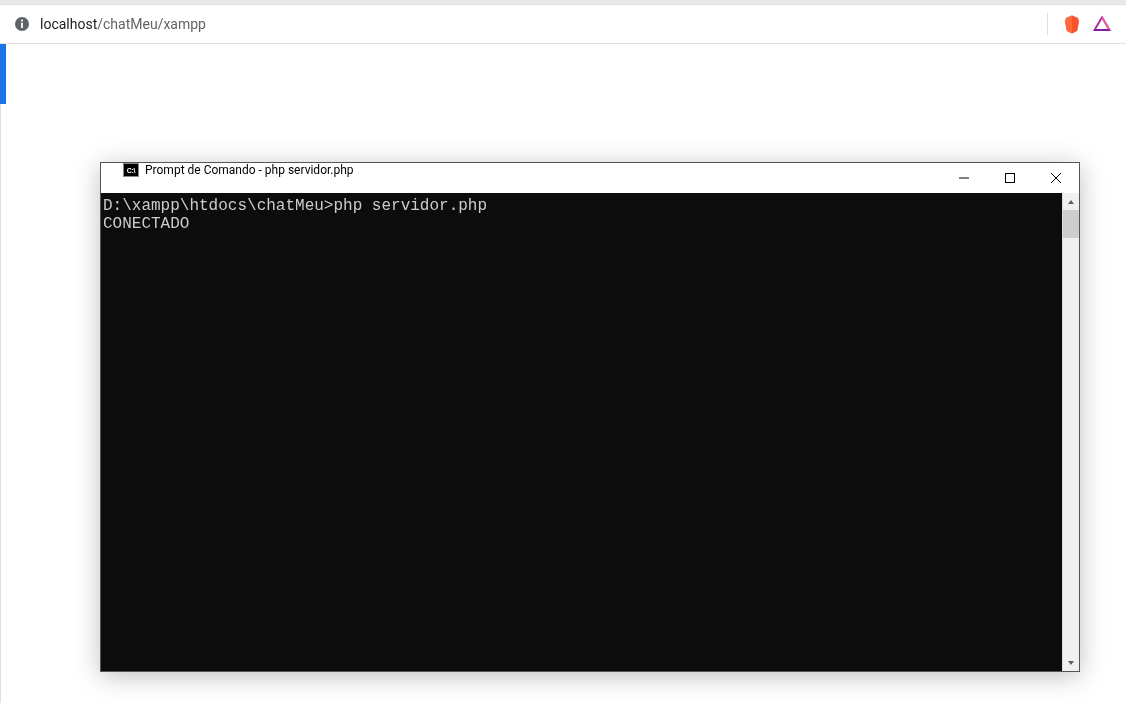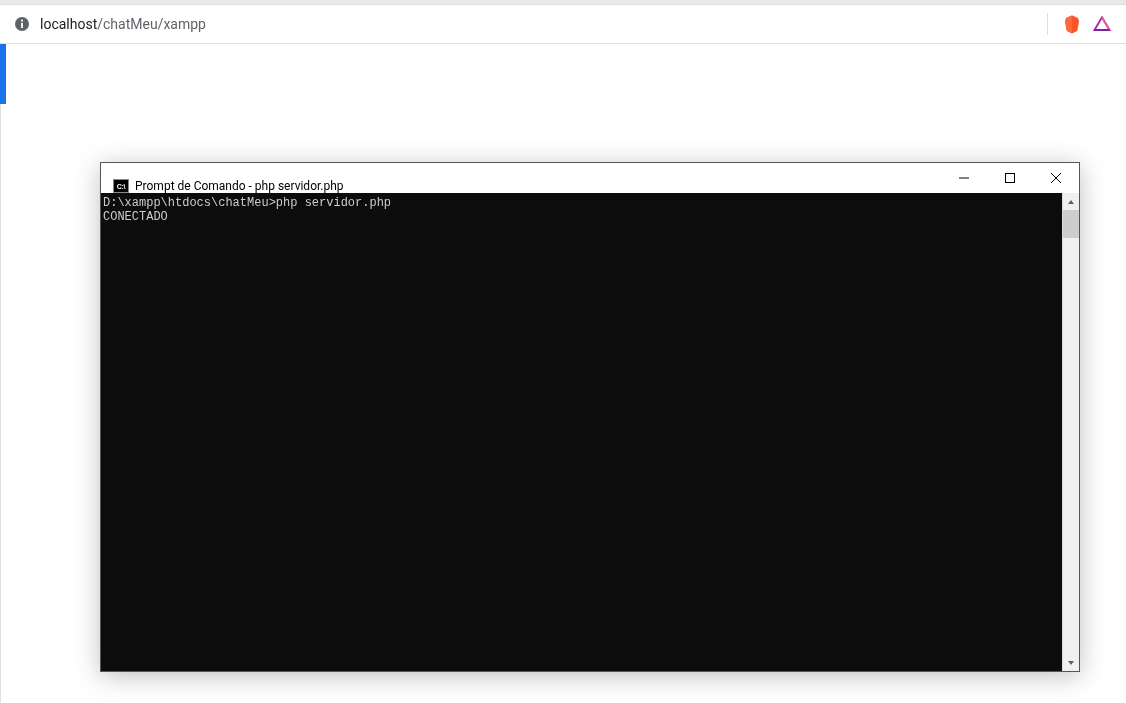--- a/index.html
+++ b/index.html
@@ -101,22 +101,22 @@
       background: #fff;
       border: 1px solid #555;
       box-shadow: 0 4px 24px rgba(0,0,0,0.25);
       display: flex;
       flex-direction: column;
     }
     .cmd-titlebar {
       height: 30px;
       background: #fff;
       display: flex;
-      align-items: flex-end;
-      padding-left: 12px;
+      align-items: flex-start;
+      padding-left: 22px;
     }
     .cmd-icon {
       width: 16px;
       height: 14px;
       background: #000;
       color: #fff;
       font-size: 7px;
       font-weight: bold;
       display: flex;
       align-items: center;
@@ -151,21 +151,21 @@
     .cmd-body-wrap {
       flex: 1;
       display: flex;
       background: #0c0c0c;
       position: relative;
     }
     .cmd-body {
       flex: 1;
       padding: 4px 0 4px 2px;
       font-family: Consolas, "Courier New", monospace;
-      font-size: 12px;
+      font-size: 16px;
       color: #cccccc;
       line-height: 1.15;
       white-space: pre;
       overflow: hidden;
     }
     .cmd-scrollbar {
       width: 17px;
       background: #f0f0f0;
       display: flex;
       flex-direction: column;

